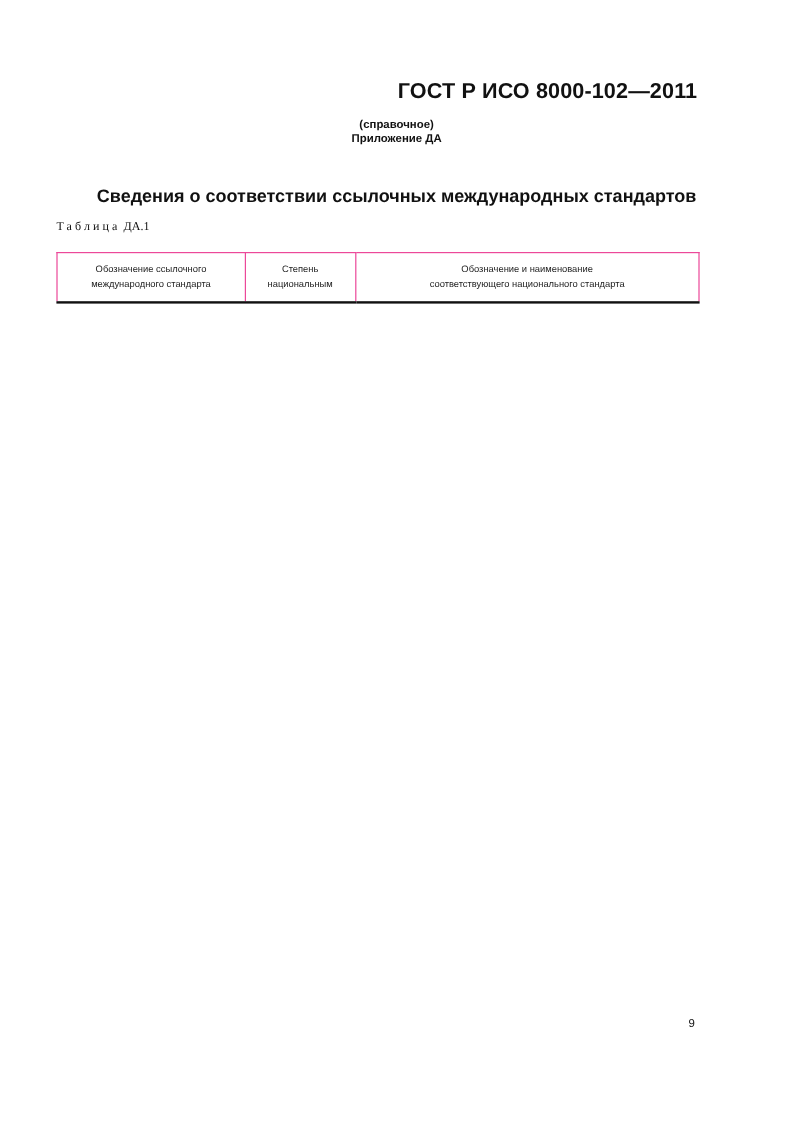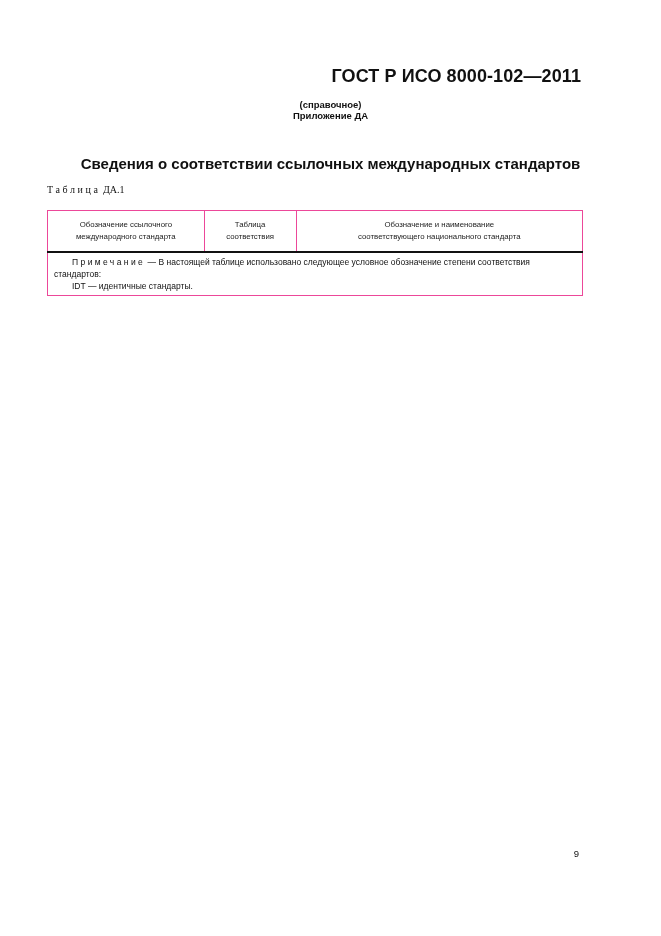--- a/index.html
+++ b/index.html
@@ -66,27 +66,21 @@
 
 <table class="ref">
   <colgroup>
     <col style="width:157px">
     <col style="width:92px">
     <col style="width:287px">
   </colgroup>
   <thead>
     <tr>
       <th style="padding:0 18px;">Обозначение ссылочного международного стандарта</th>
-      <th style="padding:0 10px;">Таблица соответствия</th>
+      <th style="padding:0 10px;">Степень национальным</th>
       <th style="padding:0 55px;">Обозначение и наименование соответствующего национального стандарта</th>
     </tr>
   </thead>
   <tbody>
-    <tr>
-      <td class="note" colspan="3">
-        <span class="note-lead"></span><span class="note-label">Примечание</span><span> — В настоящей таблице использовано следующее условное обозначение степени соответствия стандартов:</span>
-        <span class="note-line2">IDT — идентичные стандарты.</span>
-      </td>
-    </tr>
   </tbody>
 </table>
 
 <div class="page-number">9</div>
 
 </body></html>

